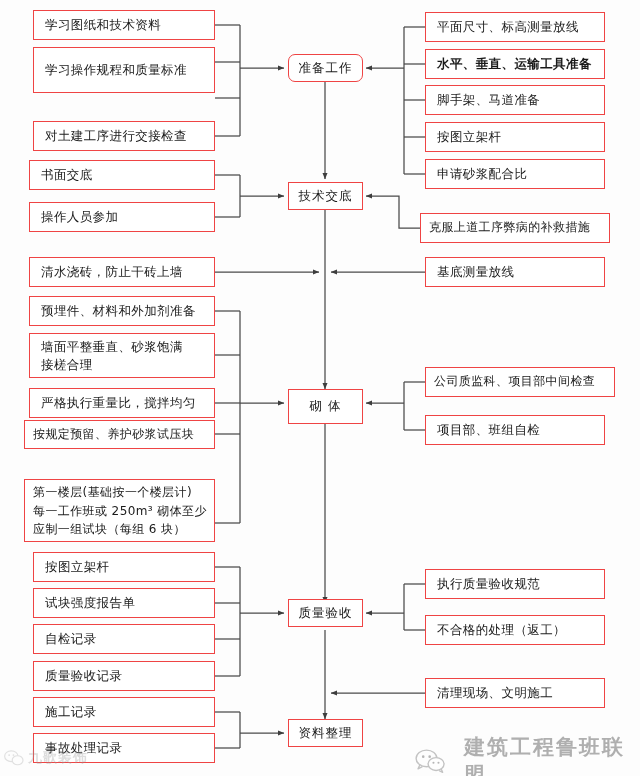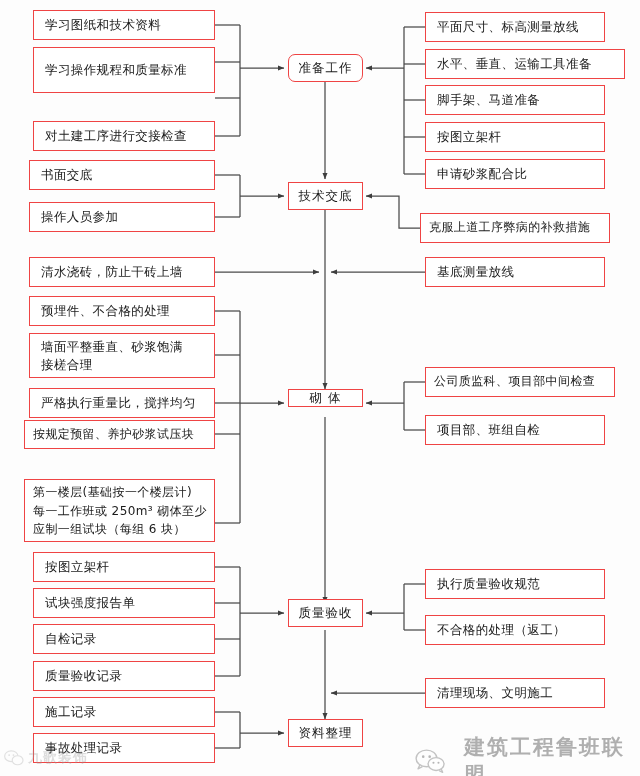--- a/index.html
+++ b/index.html
@@ -120,43 +120,43 @@
 
     </g>
   </svg>
 
   <div class="node left" style="left:33px;top:10px;width:182px;height:30px;">学习图纸和技术资料</div>
   <div class="node left" style="left:33px;top:47px;width:182px;height:46px;">学习操作规程和质量标准</div>
   <div class="node left" style="left:33px;top:121px;width:182px;height:30px;">对土建工序进行交接检查</div>
   <div class="node left" style="left:29px;top:160px;width:186px;height:30px;">书面交底</div>
   <div class="node left" style="left:29px;top:202px;width:186px;height:30px;">操作人员参加</div>
   <div class="node left" style="left:29px;top:257px;width:186px;height:30px;">清水浇砖，防止干砖上墙</div>
-  <div class="node left" style="left:29px;top:296px;width:186px;height:30px;">预埋件、不合格的处理</div>
+  <div class="node left" style="left:29px;top:296px;width:186px;height:30px;">预埋件、材料和外加剂准备</div>
   <div class="node left multiline" style="left:29px;top:333px;width:186px;height:45px;">墙面平整垂直、砂浆饱满
 接槎合理</div>
   <div class="node left" style="left:29px;top:388px;width:186px;height:30px;">严格执行重量比，搅拌均匀</div>
   <div class="node left" style="left:24px;top:420px;width:191px;height:29px;padding-left:8px;font-size:12px;">按规定预留、养护砂浆试压块</div>
   <div class="node left multiline tall" style="left:24px;top:479px;width:191px;height:63px;padding-left:8px;">第一楼层(基础按一个楼层计)
 每一工作班或 250m³ 砌体至少
 应制一组试块（每组 6 块）</div>
   <div class="node left" style="left:33px;top:552px;width:182px;height:30px;">按图立架杆</div>
   <div class="node left" style="left:33px;top:588px;width:182px;height:30px;">试块强度报告单</div>
   <div class="node left" style="left:33px;top:624px;width:182px;height:30px;">自检记录</div>
   <div class="node left" style="left:33px;top:661px;width:182px;height:30px;">质量验收记录</div>
   <div class="node left" style="left:33px;top:697px;width:182px;height:30px;">施工记录</div>
   <div class="node left" style="left:33px;top:733px;width:182px;height:30px;">事故处理记录</div>
 
   <div class="node center" style="left:288px;top:54px;width:75px;height:28px;border-radius:7px;">准备工作</div>
   <div class="node center" style="left:288px;top:182px;width:75px;height:28px;">技术交底</div>
-  <div class="node center" style="left:288px;top:389px;width:75px;height:18px;">砌    体</div>
+  <div class="node center" style="left:288px;top:389px;width:75px;height:35px;">砌    体</div>
   <div class="node center" style="left:288px;top:599px;width:75px;height:28px;">质量验收</div>
   <div class="node center" style="left:288px;top:719px;width:75px;height:28px;">资料整理</div>
 
   <div class="node right" style="left:425px;top:12px;width:180px;height:30px;">平面尺寸、标高测量放线</div>
-  <div class="node right" style="left:425px;top:49px;width:200px;height:30px;">水平、垂直、运输工具准备</div>
+  <div class="node right" style="left:425px;top:49px;width:180px;height:30px;font-weight:bold;">水平、垂直、运输工具准备</div>
   <div class="node right" style="left:425px;top:85px;width:180px;height:30px;">脚手架、马道准备</div>
   <div class="node right" style="left:425px;top:122px;width:180px;height:30px;">按图立架杆</div>
   <div class="node right" style="left:425px;top:159px;width:180px;height:30px;">申请砂浆配合比</div>
   <div class="node right" style="left:420px;top:213px;width:190px;height:30px;padding-left:8px;font-size:12px;">克服上道工序弊病的补救措施</div>
   <div class="node right" style="left:425px;top:257px;width:180px;height:30px;">基底测量放线</div>
   <div class="node right" style="left:425px;top:367px;width:190px;height:30px;padding-left:8px;font-size:12px;">公司质监科、项目部中间检查</div>
   <div class="node right" style="left:425px;top:415px;width:180px;height:30px;">项目部、班组自检</div>
   <div class="node right" style="left:425px;top:569px;width:180px;height:30px;">执行质量验收规范</div>
   <div class="node right" style="left:425px;top:615px;width:180px;height:30px;">不合格的处理（返工）</div>
   <div class="node right" style="left:425px;top:678px;width:180px;height:30px;">清理现场、文明施工</div>

